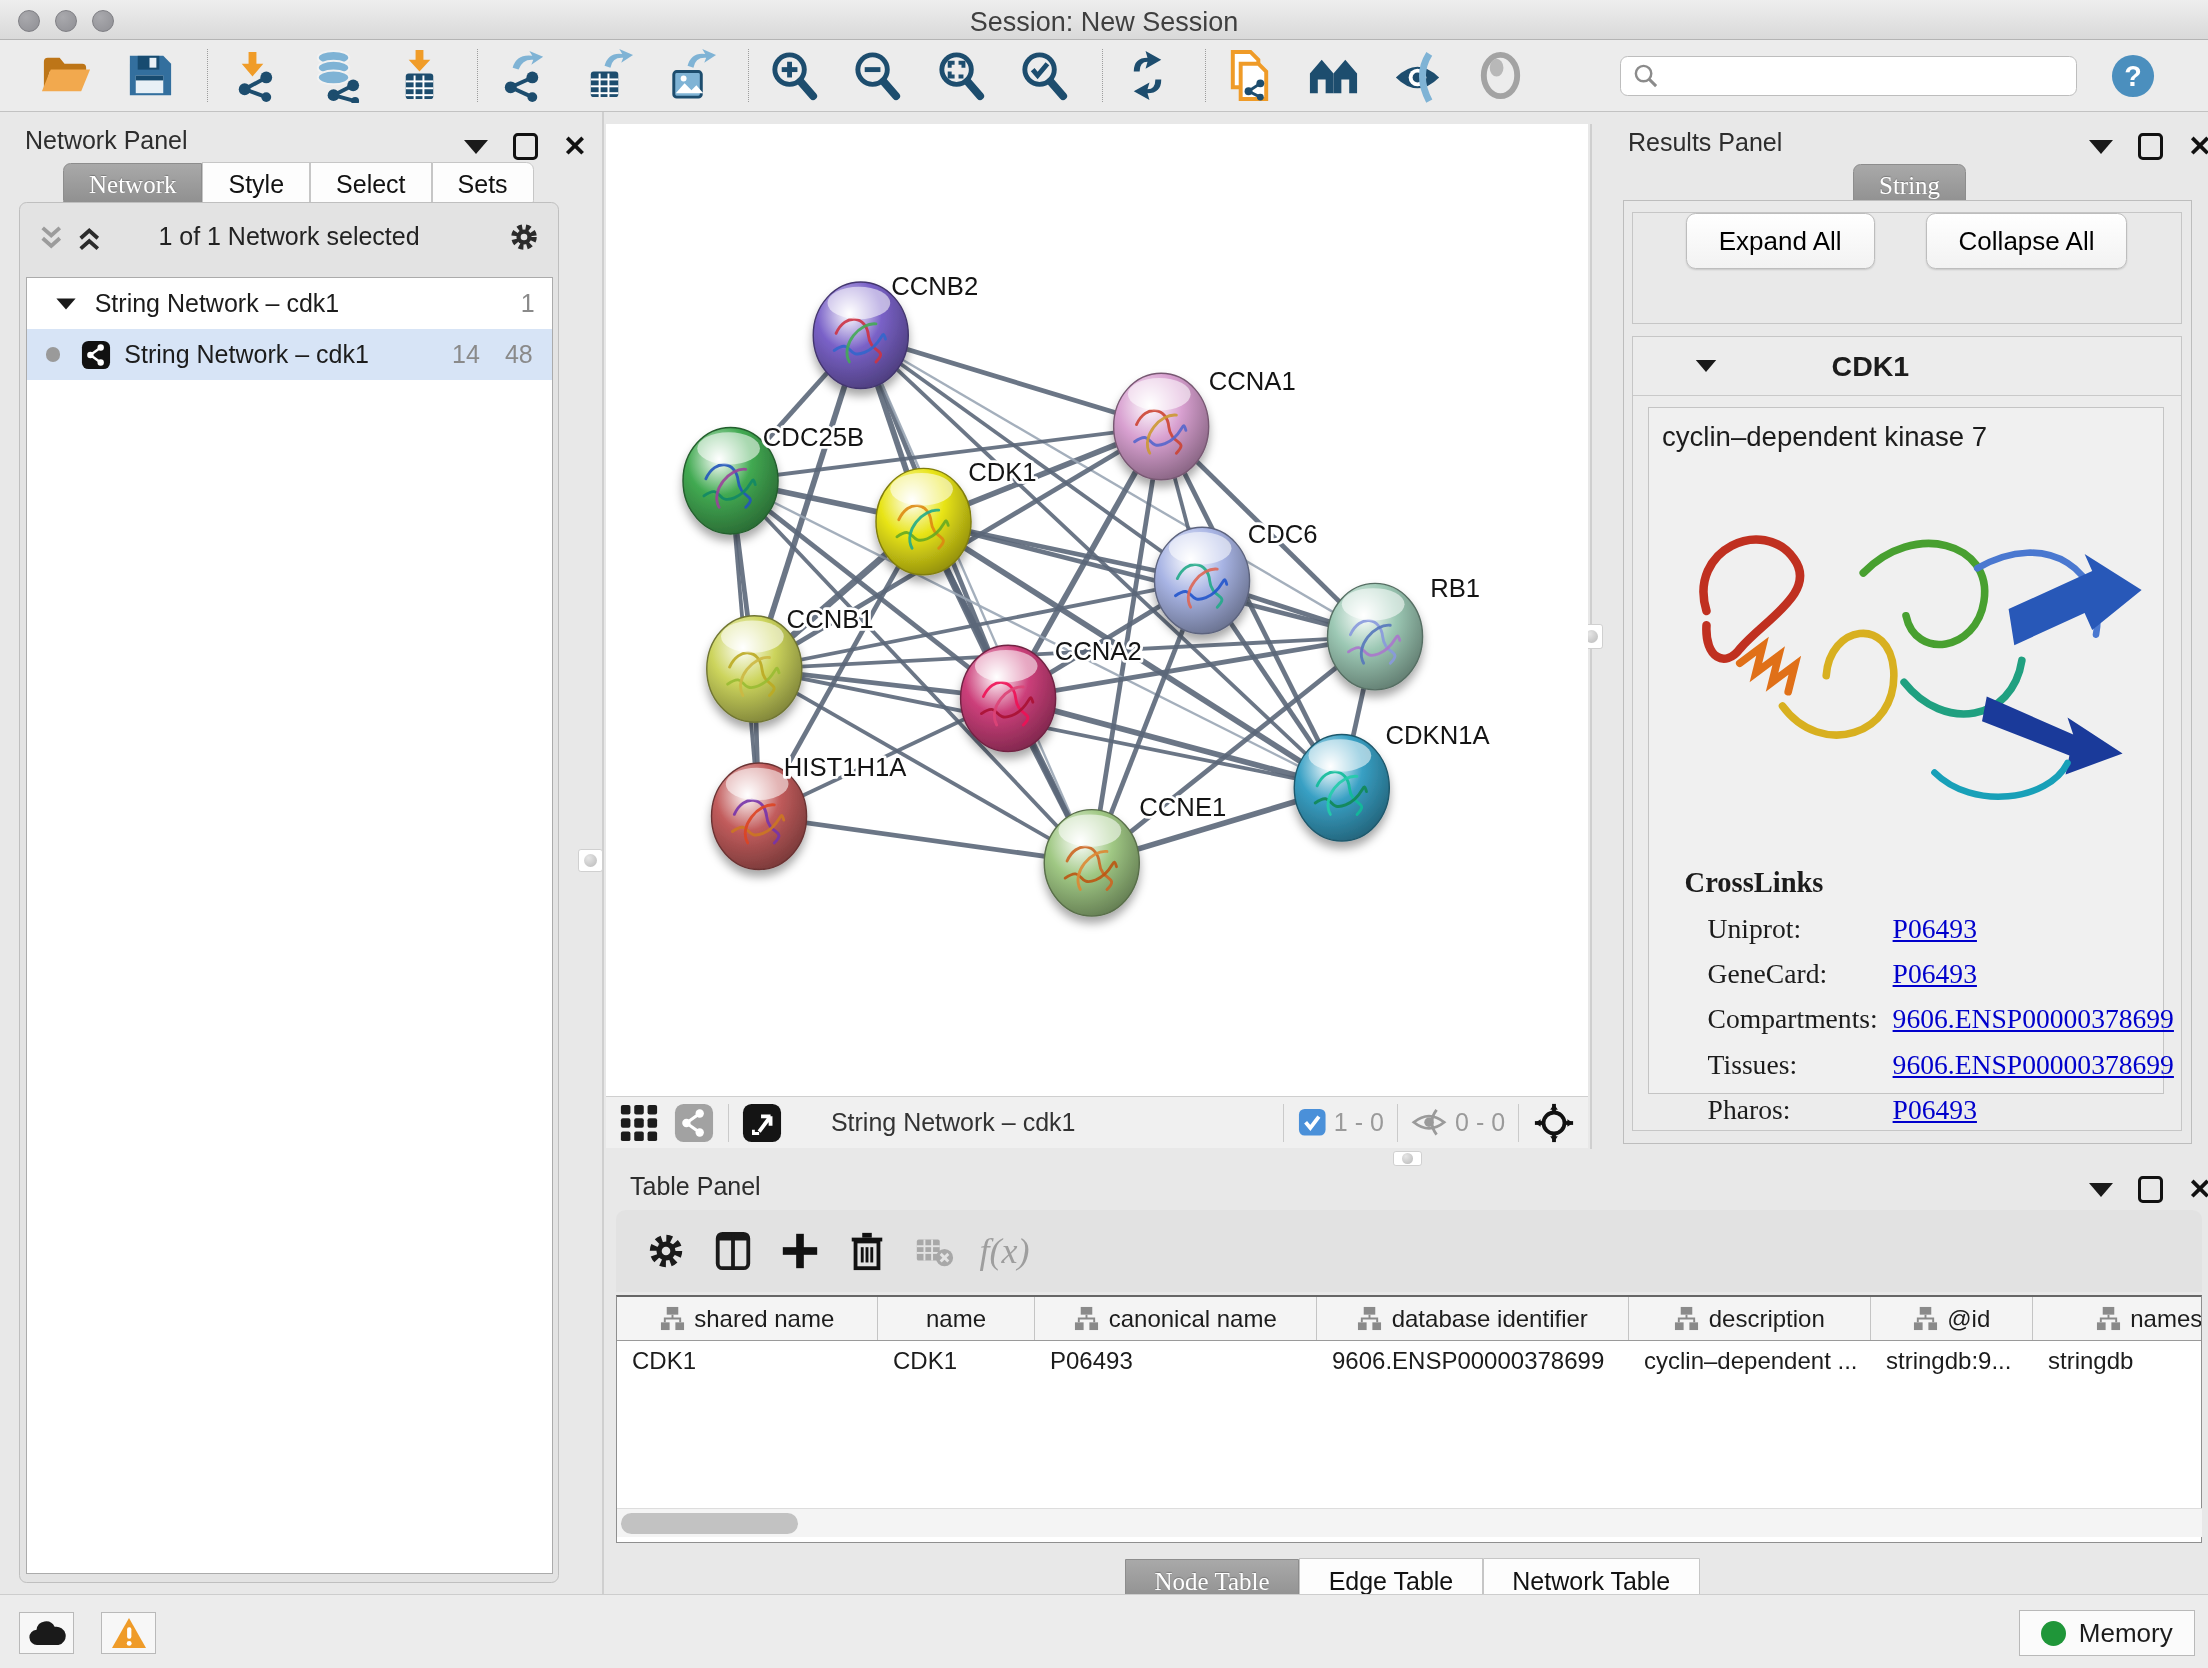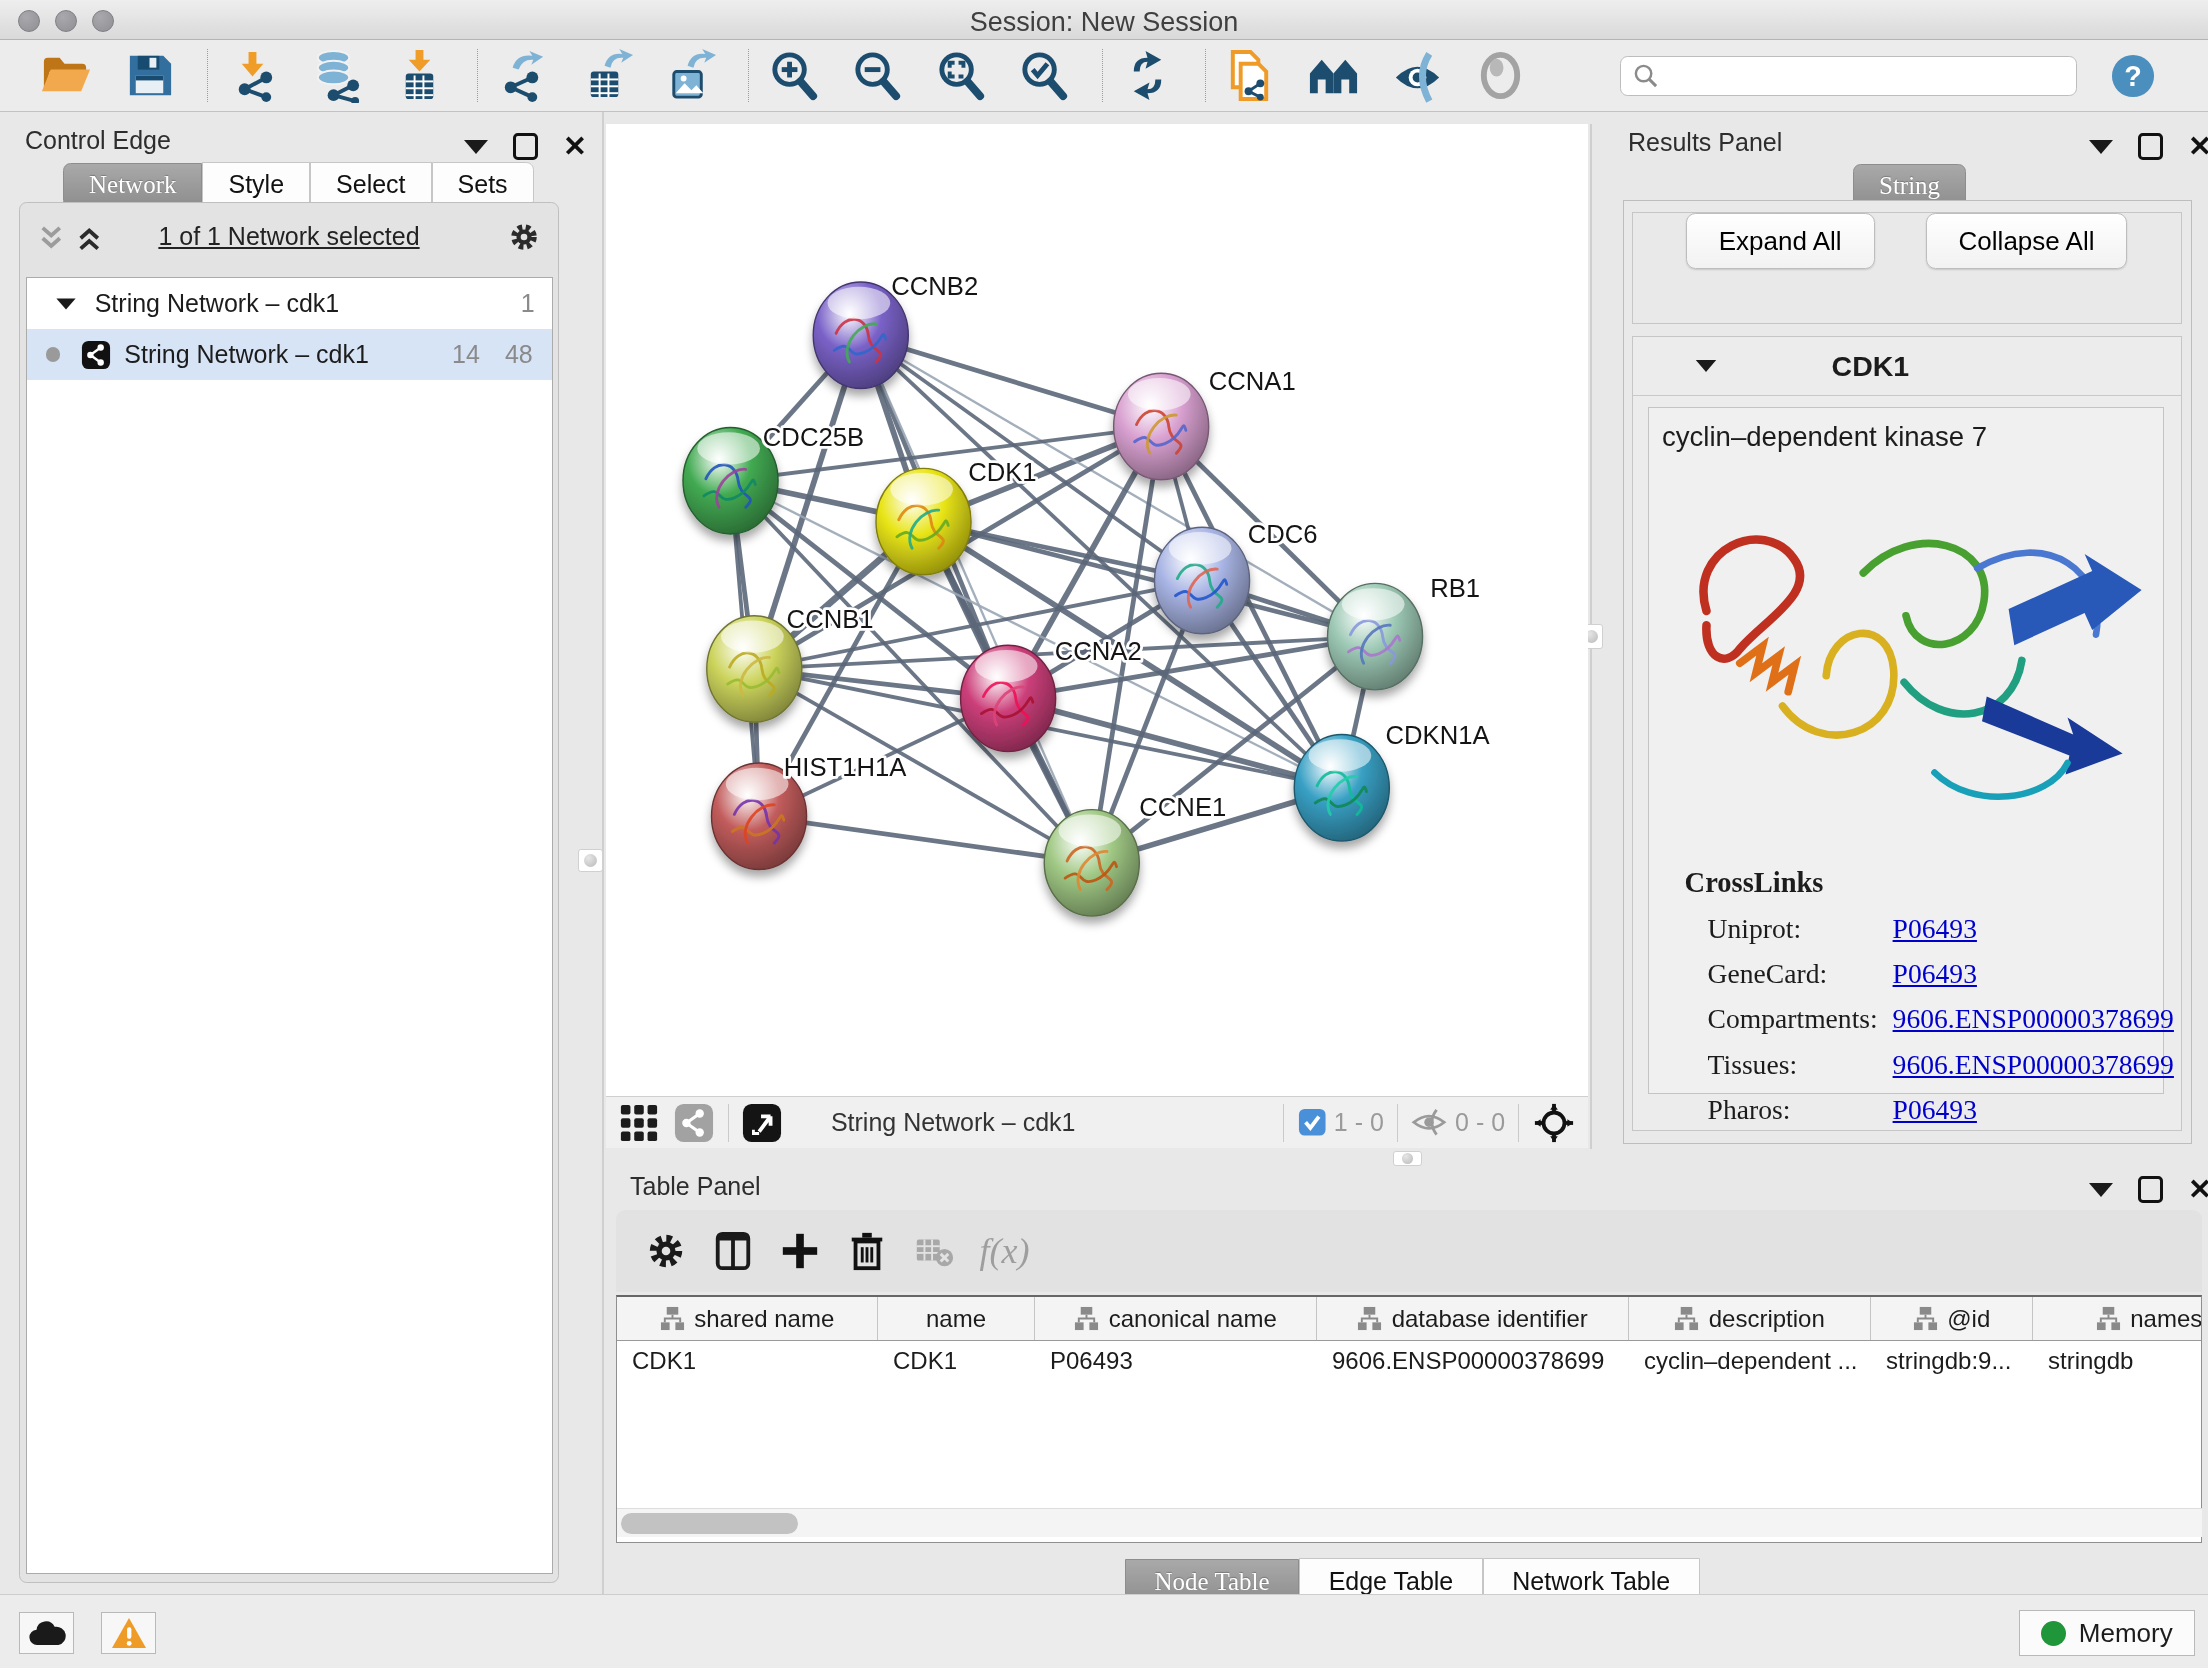--- a/index.html
+++ b/index.html
@@ -41,21 +41,21 @@
   .tab.sel { background:linear-gradient(#a9a9a9,#8d8d8d); color:#fff;
     text-shadow:0 -1px 1px rgba(0,0,0,.25); border-color:#8d8d8d;font-family:Liberation Serif, serif; }
 
   
   .cp-tabs { position:absolute; left:63px; top:162px; }
   .cp-tabs .tab:first-child { border-radius:7.6px 0 0 7.6px; }
   .cp-tabs .tab:last-child { border-radius:0 7.6px 7.6px 0; }
   .cp-body { position:absolute; left:19px; top:202px; width:540px; height:1381px;
     background:#e3e3e3; border:1px solid #bfbfbf; border-radius:7.6px; }
   .cp-toolbar { position:absolute; left:0; top:11.4px; width:100%; height:44px; }
-  .cp-status { position:absolute; left:0; top:7.6px; width:100%; text-align:center; font-size:25px; color:#222;text-decoration:underline; }
+  .cp-status { position:absolute; left:0; top:7.6px; width:100%; text-align:center; font-size:25px; color:#222; }
   .net-list { position:absolute; left:5.7px; top:74px; width:527px; height:1297px;
     background:#fff; border:1px solid #ababab; }
   .net-row { position:relative; height:51px; display:flex; align-items:center; font-size:25px; }
   .net-row.sel { background:#d7e4f6; }
   .count { color:#8a8a8a; }
 
   
   .canvas { position:absolute; left:606px; top:124px; width:982px; height:972px; background:#fff; }
 
   .netbar { position:absolute; left:606px; top:1096px; width:982px; height:52px;
@@ -299,21 +299,21 @@
       <input type="text" placeholder="" style="">
     </div>
 
     <svg class="helpbtn" viewBox="0 0 46 46">
       <circle cx="23" cy="23" r="22" fill="#4b8fbe"></circle>
       <text x="23" y="33" text-anchor="middle" font-size="30" font-weight="bold" fill="#fff">?</text>
     </svg>
   </div>
 
   <div>
-    <div class="panel-title" style="position:absolute;left:25px;top:126px">Control Edge</div>
+    <div class="panel-title" style="position:absolute;left:25px;top:126px">Network Panel</div>
     <div class="panel-ctrls" style="left:464px;top:133px">
       <div class="tri-down"></div>
       <div class="box-btn"></div>
       <div class="x-btn">✕</div>
     </div>
 
     <div class="cp-tabs">
       <span class="tab sel">Network</span><span class="tab">Style</span><span class="tab">Select</span><span class="tab">Sets</span>
     </div>
 

